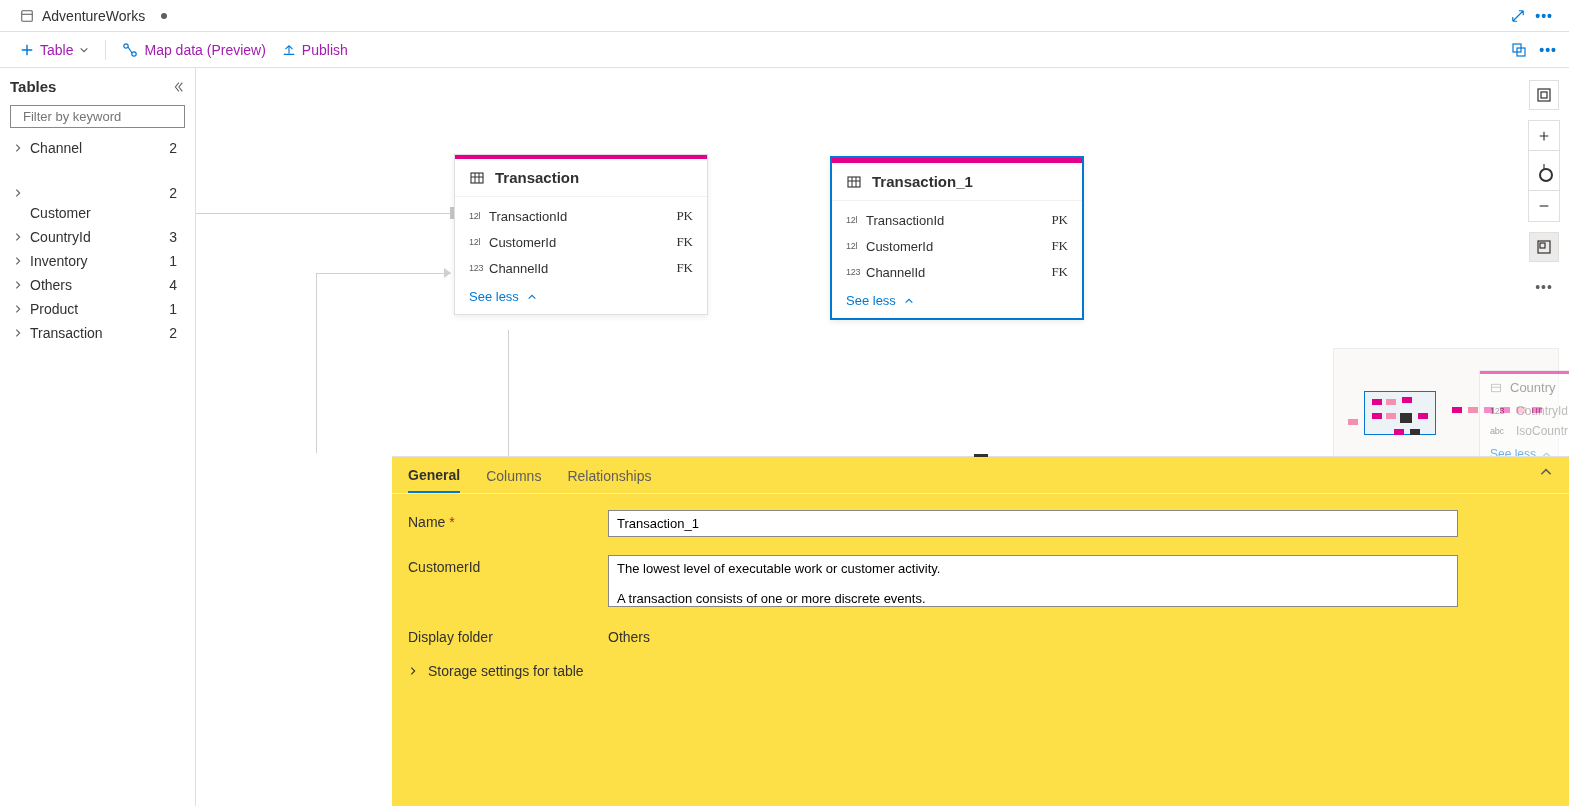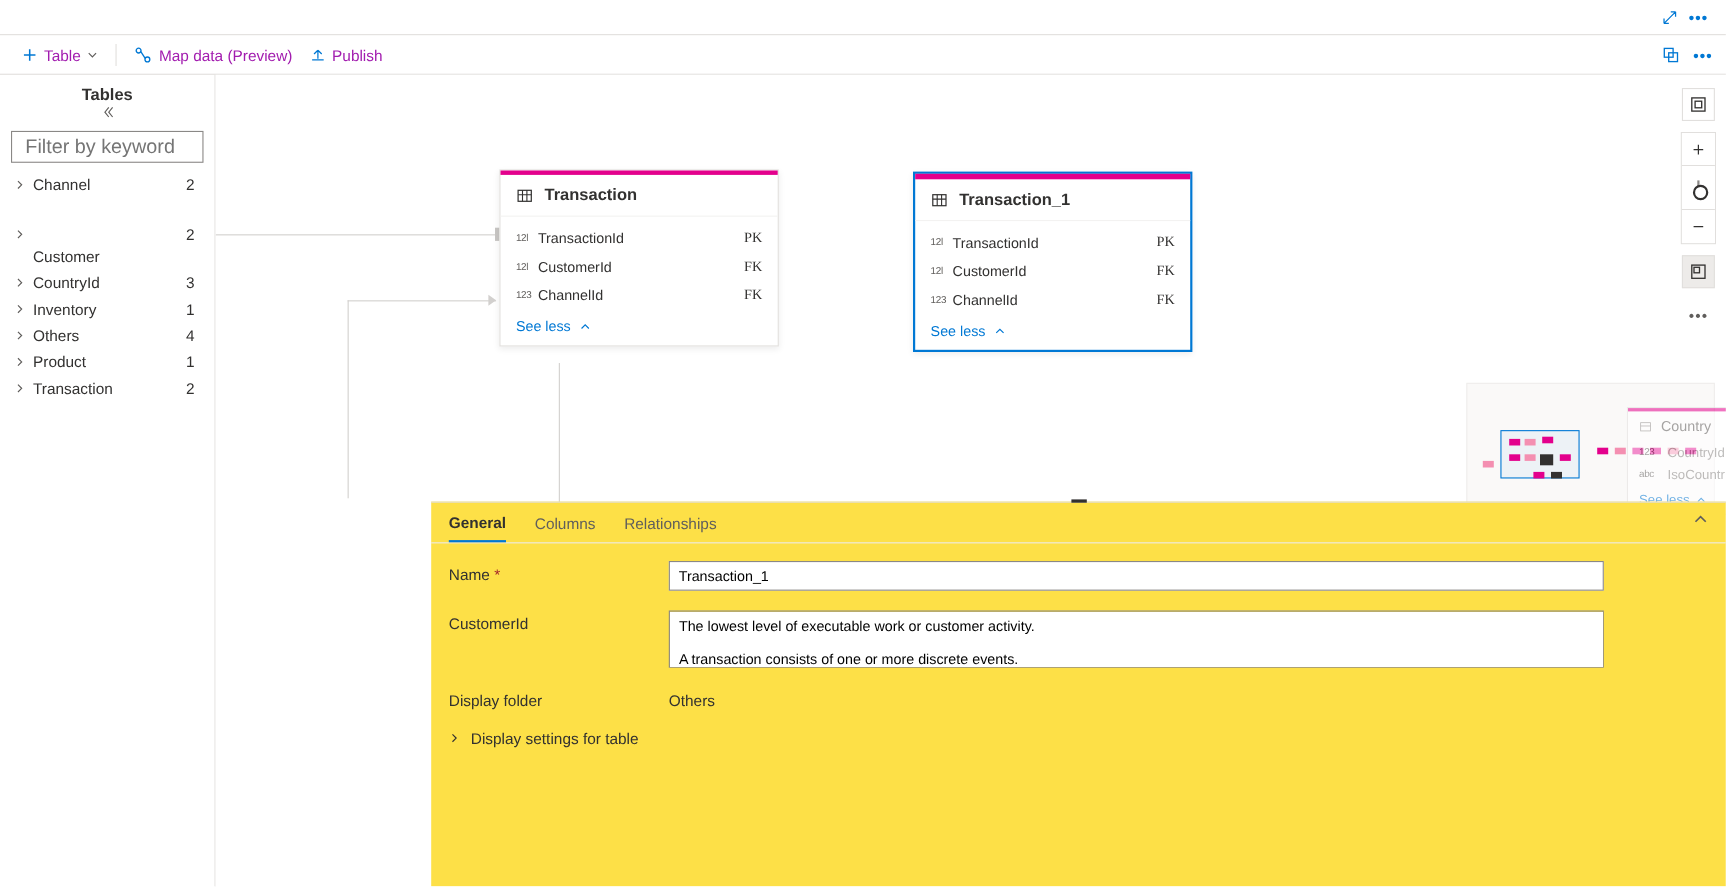--- a/index.html
+++ b/index.html
@@ -15,24 +15,24 @@
 
 .toolbar-row { height: 36px; border-bottom: 1px solid #e1dfdd; display: flex; align-items: center; padding: 0 12px; }
 .tb-btn { display: inline-flex; align-items: center; gap: 6px; padding: 4px 8px; cursor: pointer; color: #a21caf; }
 .tb-btn .blue-icon { color: #0078d4; }
 .vsep { width: 1px; height: 20px; background: #e1dfdd; margin: 0 8px; }
 .toolbar-right { margin-left: auto; display: flex; align-items: center; gap: 12px; }
 
 
 .main { display: flex; height: calc(100% - 68px); }
 .sidebar { width: 196px; border-right: 1px solid #e1dfdd; padding: 10px 10px 0 10px; }
-.side-header { display: flex; align-items: center; justify-content: space-between; margin-bottom: 10px; flex-direction: column; }
+.side-header { display: flex; align-items: center; justify-content: space-between; margin-bottom: 10px; }
 .side-title { font-weight: 600; font-size: 15px; }
 .filter-box { display: flex; align-items: center; border: 1px solid #8a8886; padding: 3px 6px; gap: 6px; margin-bottom: 8px; }
-.filter-box input { border: none; outline: none; flex: 1; font-size: 18px; color: #605e5c; background: transparent; }
+.filter-box input { border: none; outline: none; flex: 1; font-size: 13px; color: #605e5c; background: transparent; }
 .tree-item { display: flex; align-items: center; padding: 4px 2px; cursor: pointer; }
 .tree-item .caret { width: 12px; color: #605e5c; }
 .tree-item .count { margin-left: auto; color: #323130; padding-right: 6px; }
 
 
 .canvas-wrap { flex: 1; position: relative; background: #fff; overflow: hidden; }
 .canvas { position: absolute; inset: 0; }
 
 
 .table-card { position: absolute; width: 254px; background: #fff; border: 1px solid #e1dfdd; box-shadow: 0 2px 6px rgba(0,0,0,0.08); }
@@ -88,20 +88,28 @@
 textarea.dinput { height: 52px; resize: none; overflow-y: scroll; }
 .dvalue { padding-top: 4px; }
 .storage-row { display: flex; align-items: center; gap: 10px; cursor: pointer; margin-top: 6px; }
 
 svg { display: block; }
 </style>
 </head>
 <body>
 
 <div class="tab-bar">
+  <div class="file-tab">
+    <svg class="icon" viewBox="0 0 16 16">
+        <rect x="2" y="2" width="12" height="12" rx="1" fill="none" stroke="#605e5c" stroke-width="1.2"></rect>
+        <line x1="2" y1="6" x2="14" y2="6" stroke="#605e5c" stroke-width="1.2"></line>
+      </svg>
+    <span>AdventureWorks</span>
+    <span class="dirty"></span>
+  </div>
   <div class="tab-bar-right">
     <svg width="14" height="14" viewBox="0 0 16 16">
         <path d="M2 14 L8 8 M14 2 L8 8 M2 14 V9 M2 14 H7 M14 2 V7 M14 2 H9" stroke="#0078d4" stroke-width="1.3" fill="none"></path>
       </svg>
     <span style="color:#0078d4;letter-spacing:1px;font-weight:700;">•••</span>
   </div>
 </div>
 
 <div class="toolbar-row">
   <div class="tb-btn">
@@ -394,19 +402,19 @@
 A transaction consists of one or more discrete events.</textarea>
         </div>
         <div class="drow">
           <div class="dlabel">Display folder</div>
           <div class="dvalue">Others</div>
         </div>
         <div class="storage-row">
           <svg width="10" height="10" viewBox="0 0 12 12">
               <path d="M4 2 L8 6 L4 10" stroke="#323130" stroke-width="1.3" fill="none"></path>
             </svg>
-          <span>Display settings for table</span>
+          <span>Storage settings for table</span>
         </div>
       </div>
     </div>
 
   </div>
 </div>
 
 </body></html>

